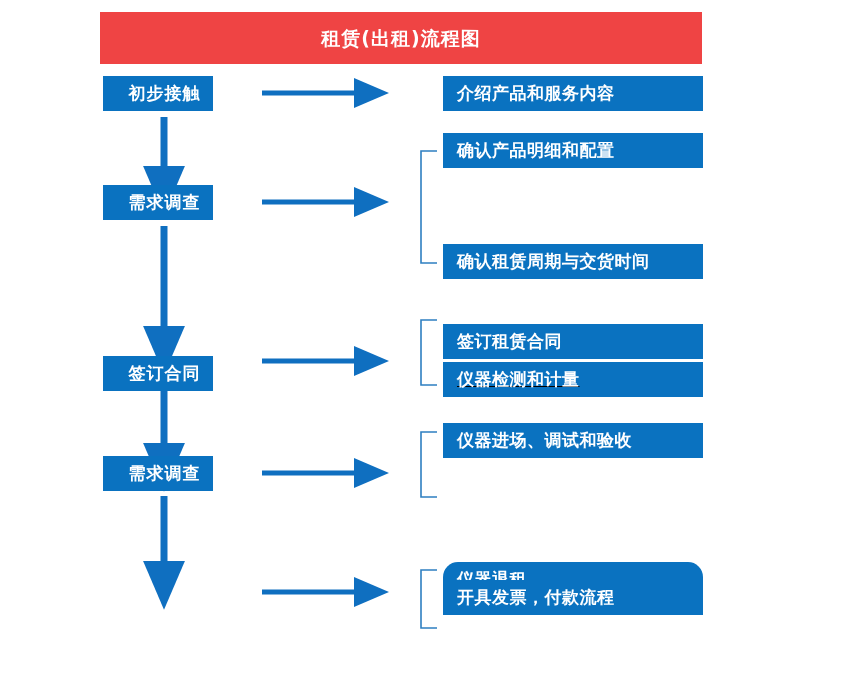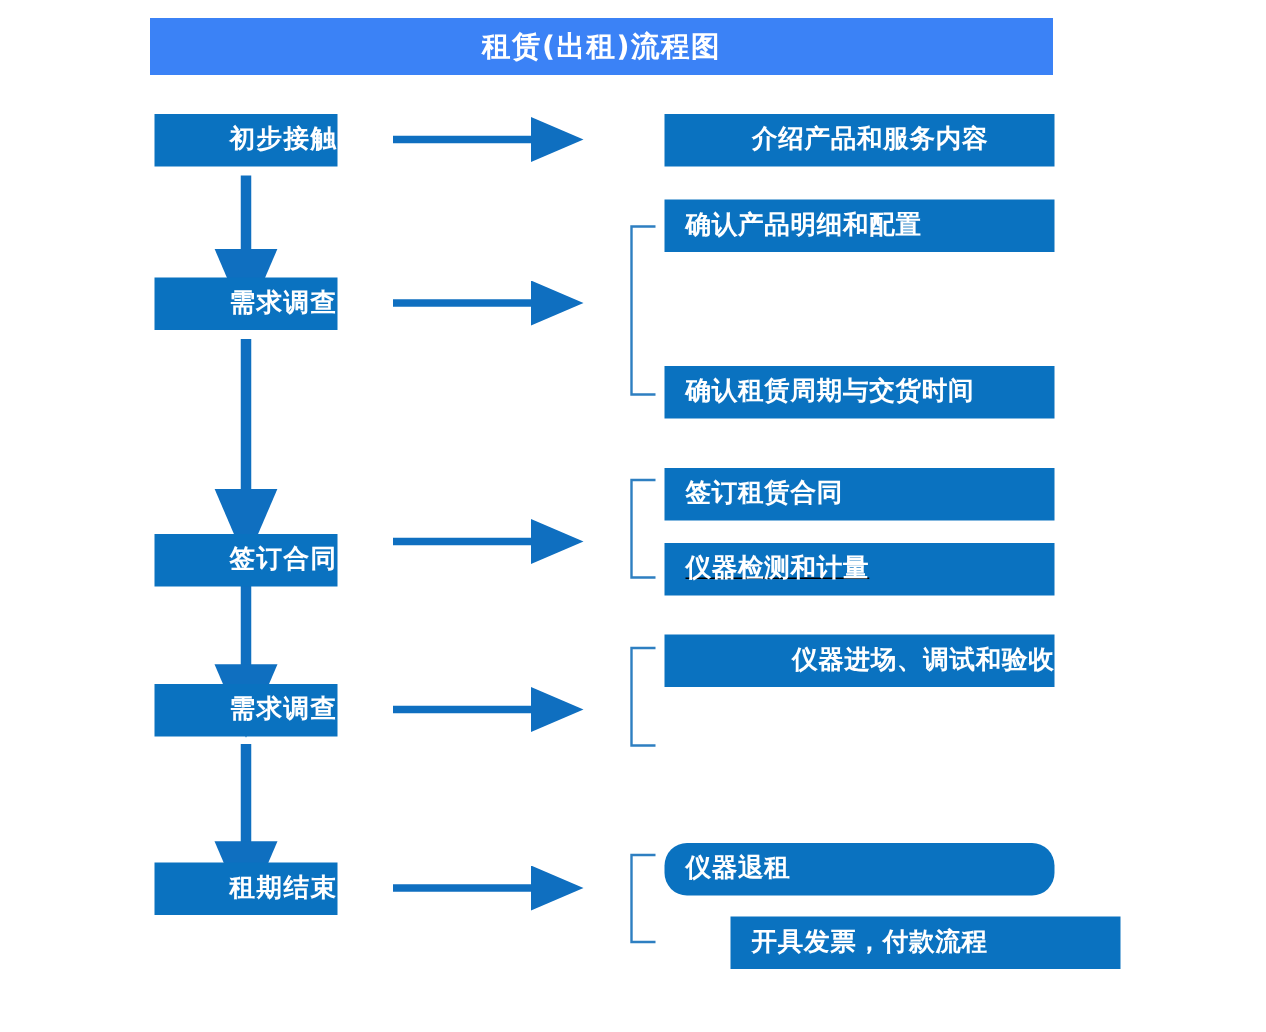--- a/index.html
+++ b/index.html
@@ -22,22 +22,22 @@
     width: 844px;
     height: 688px;
   }
 
   
   .title-bar {
     position: absolute;
     left: 100px;
     top: 12px;
     width: 602px;
-    height: 38px;
-    background: #3b82f6;
+    height: 52px;
+    background: #ef4444;
     display: flex;
     align-items: center;
     justify-content: center;
   }
   .title-bar .title-text {
     color: #ffffff;
     font-size: 19px;
     font-weight: bold;
     letter-spacing: 1px;
     line-height: 1;
@@ -52,23 +52,23 @@
     box-sizing: border-box;
   }
   .node-box .node-text {
     color: #ffffff;
     font-weight: bold;
     line-height: 1;
     white-space: nowrap;
   }
 
   .stage-box {
-    width: 122px;
+    width: 110px;
     height: 35px;
-    justify-content: flex-end;
+    justify-content: center;
     padding-left: 13px;
   }
   .stage-box .node-text {
     font-size: 17px;
     letter-spacing: 1px;
   }
 
   .detail-box {
     left: 443px;
     width: 260px;
@@ -162,51 +162,48 @@
   </div>
 
   <div class="node-box stage-box" style="left:103px; top:344px;margin-top:12px;">
     <span class="node-text">签订合同</span>
   </div>
 
   <div class="node-box stage-box" style="left:103px; top:456px;">
     <span class="node-text">需求调查</span>
   </div>
 
-  <div class="node-box stage-box" style="left:103px; top:575px;">
-    <span class="node-text">租期结束</span>
-  </div>
-
-  <div class="node-box detail-box" style="top:76px;justify-content:center;">
+
+  <div class="node-box detail-box" style="top:76px;">
     <span class="node-text">介绍产品和服务内容</span>
   </div>
 
   <div class="node-box detail-box" style="top:133px;">
     <span class="node-text">确认产品明细和配置</span>
   </div>
 
 
   <div class="node-box detail-box" style="top:244px;">
     <span class="node-text">确认租赁周期与交货时间</span>
   </div>
 
-  <div class="node-box detail-box" style="top:312px;text-align:right;">
+  <div class="node-box detail-box" style="top:324px;text-align:right;">
     <span class="node-text">签订租赁合同</span>
   </div>
 
   <div class="node-box detail-box" style="top:362px;text-decoration:underline;">
     <span class="node-text">仪器检测和计量</span>
   </div>
 
-  <div class="node-box detail-box" style="top:423px;justify-content:flex-end;">
+  <div class="node-box detail-box" style="top:423px;">
     <span class="node-text">仪器进场、调试和验收</span>
   </div>
 
 
   <div class="node-box detail-box" style="top:562px;border-radius:15px;">
     <span class="node-text">仪器退租</span>
   </div>
 
-  <div class="node-box detail-box" style="top:611px;margin-left:44px;">
+  <div class="node-box detail-box" style="top:580px;">
     <span class="node-text">开具发票，付款流程</span>
   </div>
 
 </div>
 
 </body></html>

